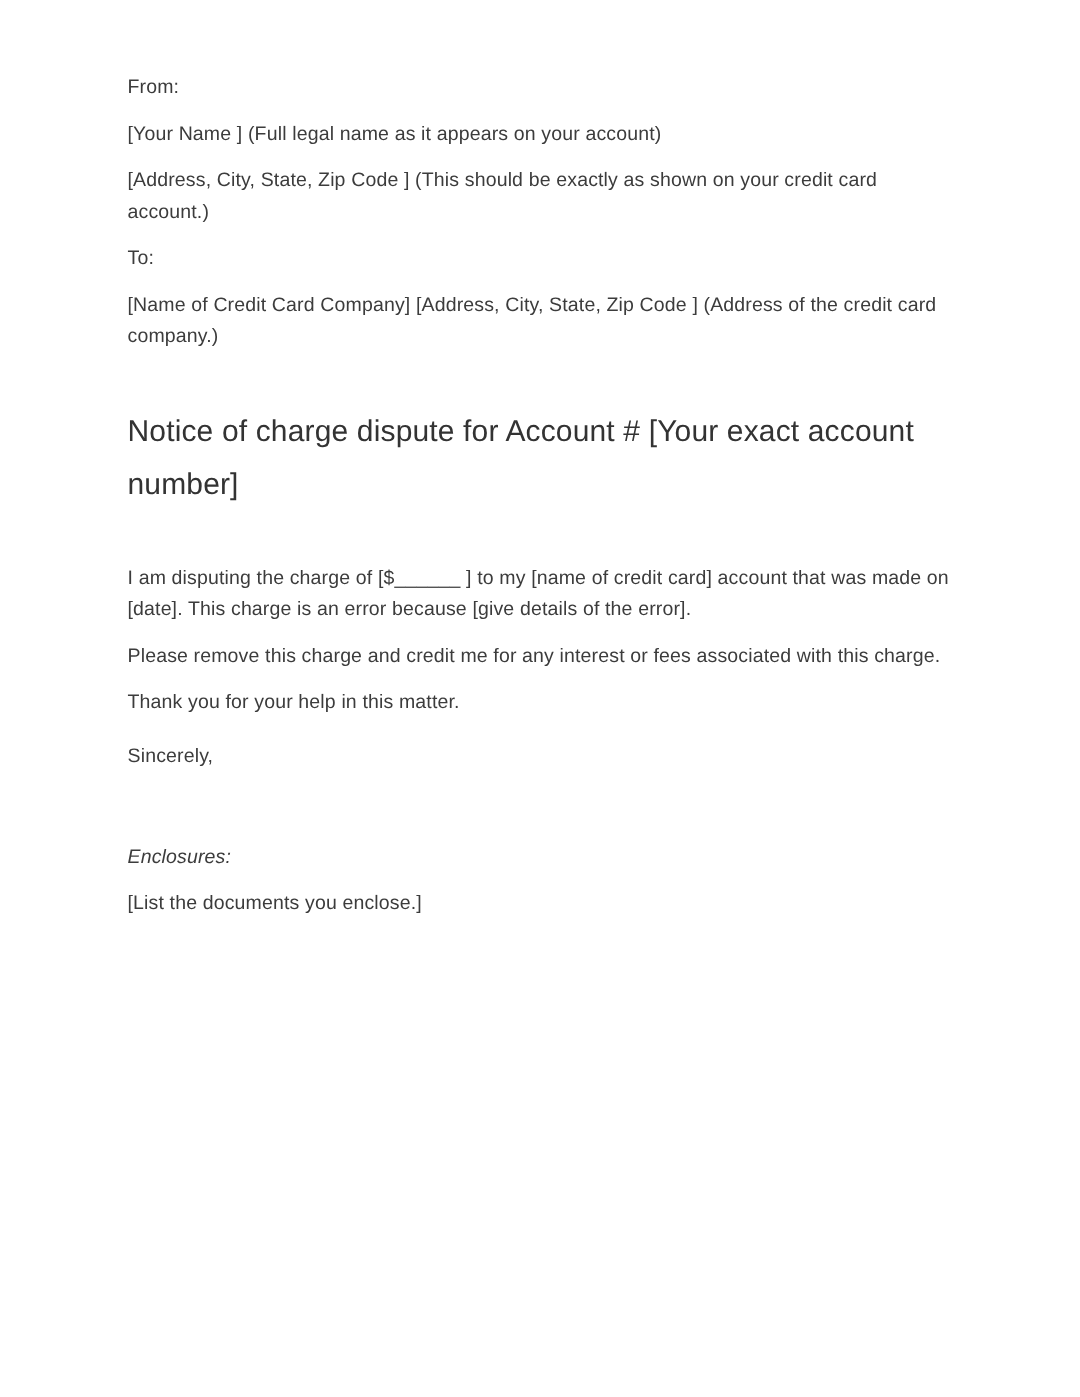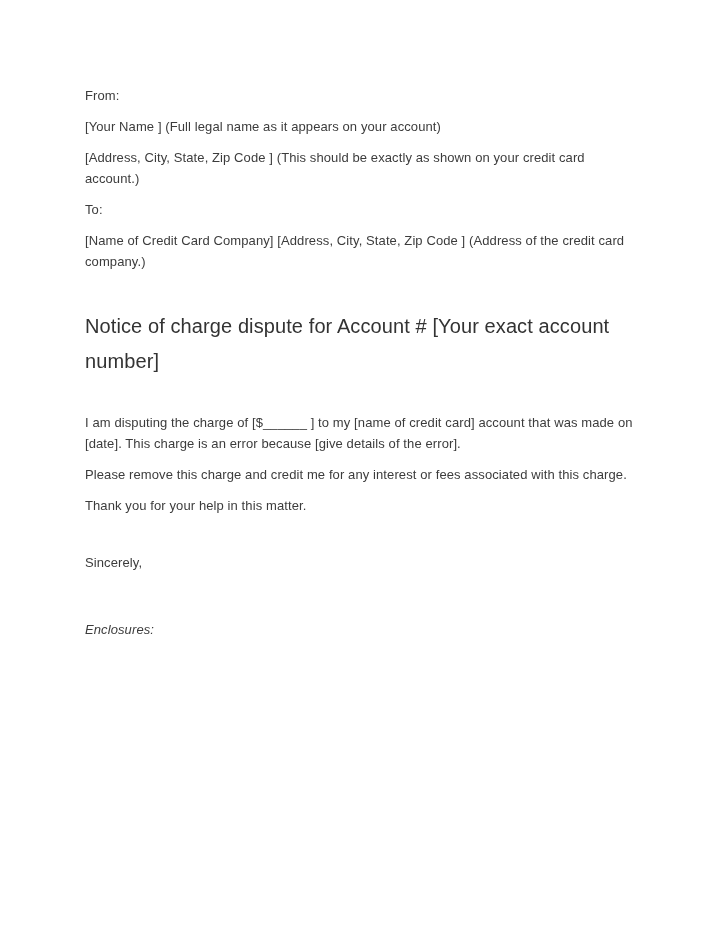--- a/index.html
+++ b/index.html
@@ -12,39 +12,39 @@
     height: 931px;
     position: relative;
     font-family: "Liberation Sans", sans-serif;
     overflow: hidden;
   }
   .page {
     position: absolute;
     top: 0;
     left: 85px;
     width: 548px;
-    padding-top: 85px;
+    padding-top: 47px;
     color: #3c3c3c;
   }
   .para {
     font-size: 13px;
     line-height: 21px;
     margin: 0 0 10px 0;
     letter-spacing: 0.1px;
   }
   .subject {
     font-size: 20px;
     line-height: 35px;
     font-weight: 400;
     color: #333333;
     margin: 37px 0 33px 0;
     letter-spacing: 0.1px;
   }
   .closing {
-    margin-top: 36px;
+    margin-top: 15px;
   }
   .enclosures {
     margin-top: 46px;
     font-style: italic;
   }
 </style>
 </head>
 <body>
 
 <div class="page">
@@ -56,13 +56,14 @@
 
   <h1 class="subject">Notice of charge dispute for Account # [Your exact account number]</h1>
 
   <p class="para">I am disputing the charge of [$______ ] to my [name of credit card] account that was made on [date]. This charge is an error because [give details of the error].</p>
   <p class="para">Please remove this charge and credit me for any interest or fees associated with this charge.</p>
   <p class="para">Thank you for your help in this matter.</p>
 
   <p class="para closing">Sincerely,</p>
 
   <p class="para enclosures">Enclosures:</p>
+  <p class="para">[List the documents you enclose.]</p>
 </div>
 
 </body></html>

